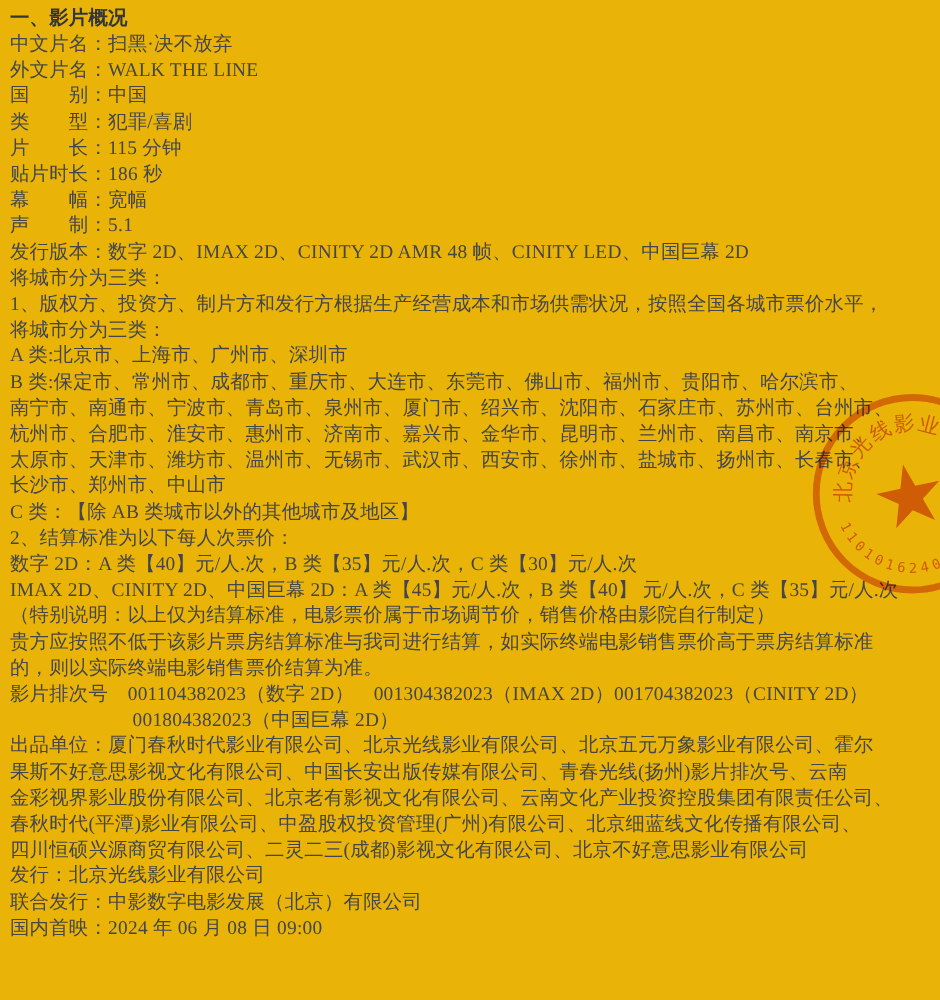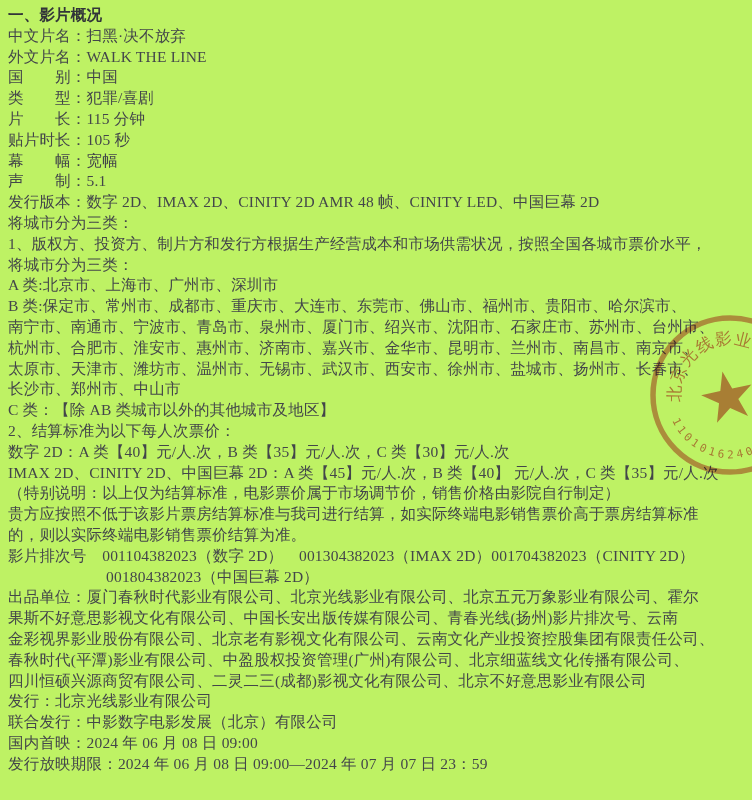--- a/index.html
+++ b/index.html
@@ -7,21 +7,21 @@
     width: 752px; height: 800px;
     background: #ffffff;
     font-family: "Liberation Serif", "DejaVu Serif", serif;
   }
   .page {
     position: relative;
     width: 752px; height: 800px;
     overflow: hidden;
     box-sizing: border-box;
     padding: 5px 2px 0 8px;
-    background: #bef264;
+    background: #eab308;
     color: #43464a;
   }
   .line {
     font-size: 15.5px;
     line-height: 20.8px;
     letter-spacing: 0.2px;
     white-space: pre-wrap;
   }
   .line.b { font-weight: bold; color: #323539; }
   .line.ind { padding-left: 98px; }
@@ -37,21 +37,21 @@
 </head>
 <body>
 
 <div class="page">
   <div class="line b">一、影片概况</div>
   <div class="line">中文片名：扫黑·决不放弃</div>
   <div class="line">外文片名：WALK THE LINE</div>
   <div class="line">国　　别：中国</div>
   <div class="line">类　　型：犯罪/喜剧</div>
   <div class="line">片　　长：115 分钟</div>
-  <div class="line">贴片时长：105 秒</div>
+  <div class="line">贴片时长：186 秒</div>
   <div class="line">幕　　幅：宽幅</div>
   <div class="line">声　　制：5.1</div>
   <div class="line">发行版本：数字 2D、IMAX 2D、CINITY 2D AMR 48 帧、CINITY LED、中国巨幕 2D</div>
   <div class="line">将城市分为三类：</div>
   <div class="line">1、版权方、投资方、制片方和发行方根据生产经营成本和市场供需状况，按照全国各城市票价水平，</div>
   <div class="line">将城市分为三类：</div>
   <div class="line">A 类:北京市、上海市、广州市、深圳市</div>
   <div class="line">B 类:保定市、常州市、成都市、重庆市、大连市、东莞市、佛山市、福州市、贵阳市、哈尔滨市、</div>
   <div class="line">南宁市、南通市、宁波市、青岛市、泉州市、厦门市、绍兴市、沈阳市、石家庄市、苏州市、台州市、</div>
   <div class="line">杭州市、合肥市、淮安市、惠州市、济南市、嘉兴市、金华市、昆明市、兰州市、南昌市、南京市、</div>
@@ -67,21 +67,20 @@
   <div class="line">影片排次号　001104382023（数字 2D）　001304382023（IMAX 2D）001704382023（CINITY 2D）</div>
   <div class="line ind">001804382023（中国巨幕 2D）</div>
   <div class="line">出品单位：厦门春秋时代影业有限公司、北京光线影业有限公司、北京五元万象影业有限公司、霍尔</div>
   <div class="line">果斯不好意思影视文化有限公司、中国长安出版传媒有限公司、青春光线(扬州)影片排次号、云南</div>
   <div class="line">金彩视界影业股份有限公司、北京老有影视文化有限公司、云南文化产业投资控股集团有限责任公司、</div>
   <div class="line">春秋时代(平潭)影业有限公司、中盈股权投资管理(广州)有限公司、北京细蓝线文化传播有限公司、</div>
   <div class="line">四川恒硕兴源商贸有限公司、二灵二三(成都)影视文化有限公司、北京不好意思影业有限公司</div>
   <div class="line">发行：北京光线影业有限公司</div>
   <div class="line">联合发行：中影数字电影发展（北京）有限公司</div>
   <div class="line">国内首映：2024 年 06 月 08 日 09:00</div>
-  <div class="line">发行放映期限：2024 年 06 月 08 日 09:00—2024 年 07 月 07 日 23：59</div>
 
   <svg class="stamp" viewBox="0 0 220 220" aria-hidden="true">
     <defs>
       <path id="arcTop" d="M 61 119 A 50 50 0 1 1 159 119" fill="none"></path>
       <path id="arcBottom" d="M 49 126 A 63 63 0 0 0 171 126" fill="none"></path>
     </defs>
     <circle cx="110" cy="110" r="77" fill="none" stroke="#d95f5f" stroke-width="5.5" opacity="0.78"></circle>
     <polygon points="0,-27 6.08,-8.37 25.68,-8.34 9.85,3.2 15.87,21.84 0,10.35 -15.87,21.84 -9.85,3.2 -25.68,-8.34 -6.08,-8.37" transform="translate(108,113) rotate(-12)" fill="#d65555" opacity="0.85"></polygon>
     <text font-size="16.5" fill="#d65555" letter-spacing="1.5" opacity="0.88" font-family="Liberation Serif, DejaVu Serif, serif">
       <textPath href="#arcTop" startOffset="2">北京光线影业有限公司</textPath>

